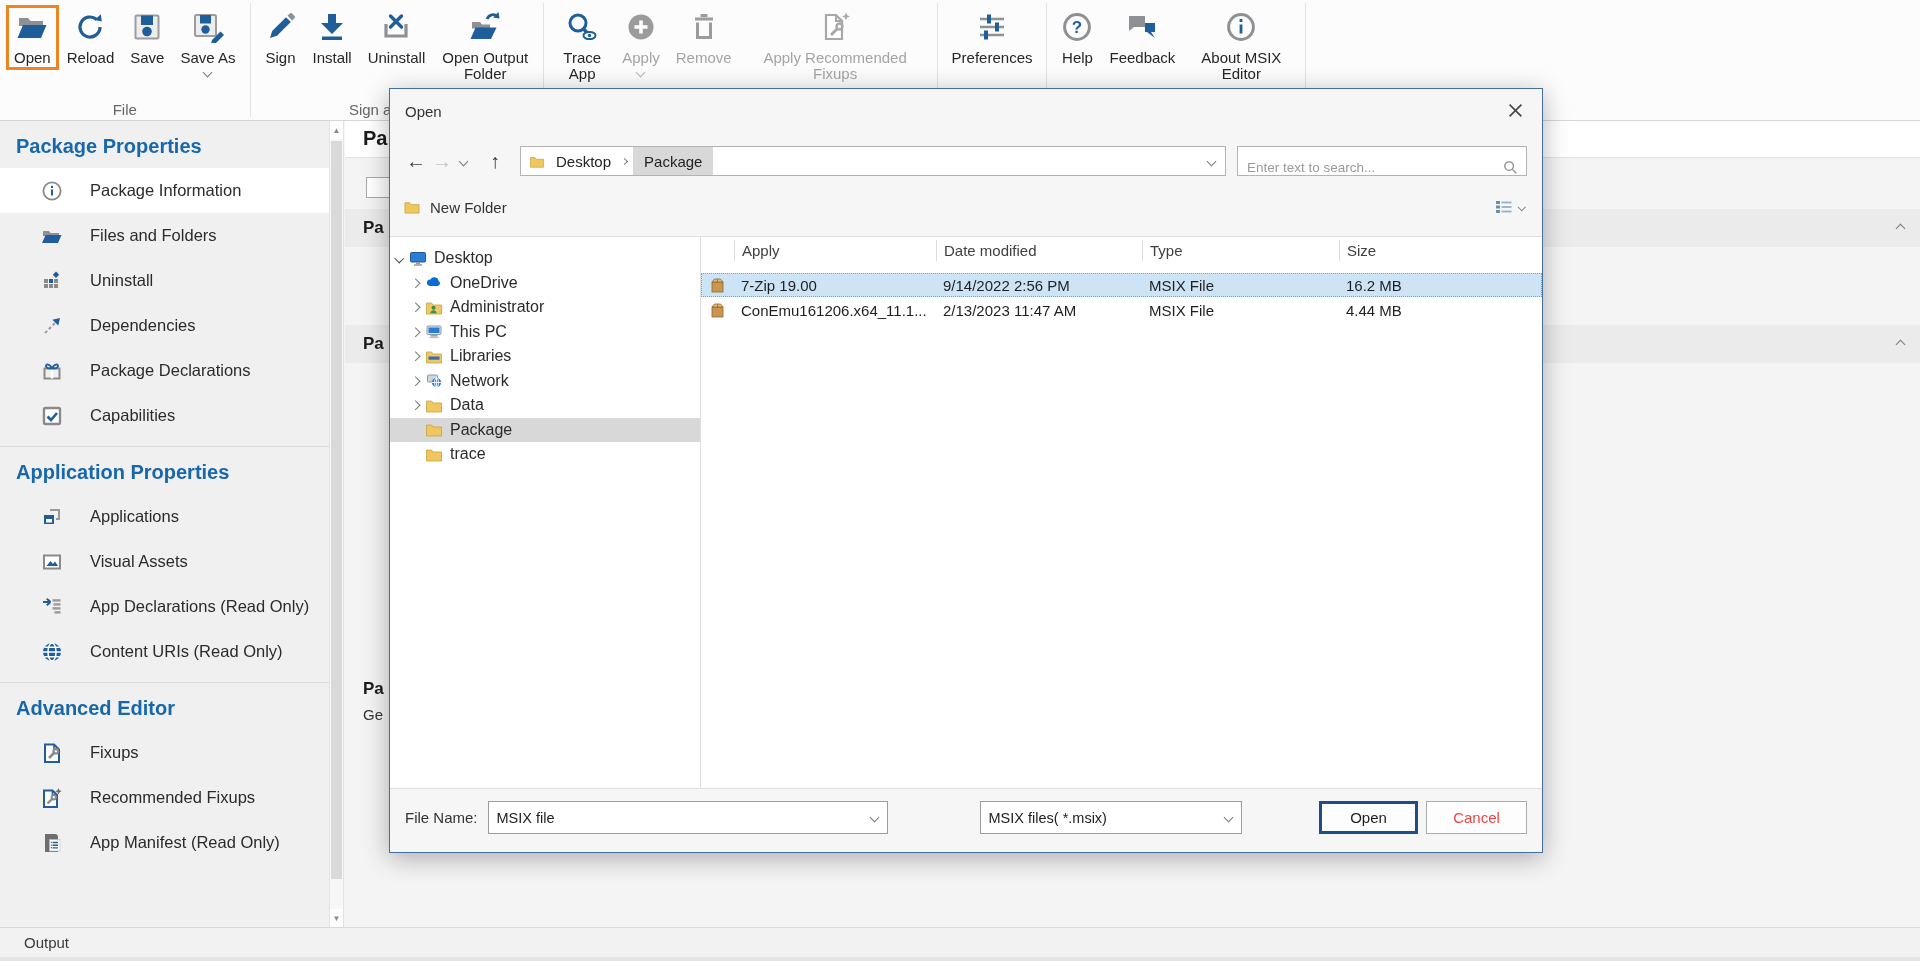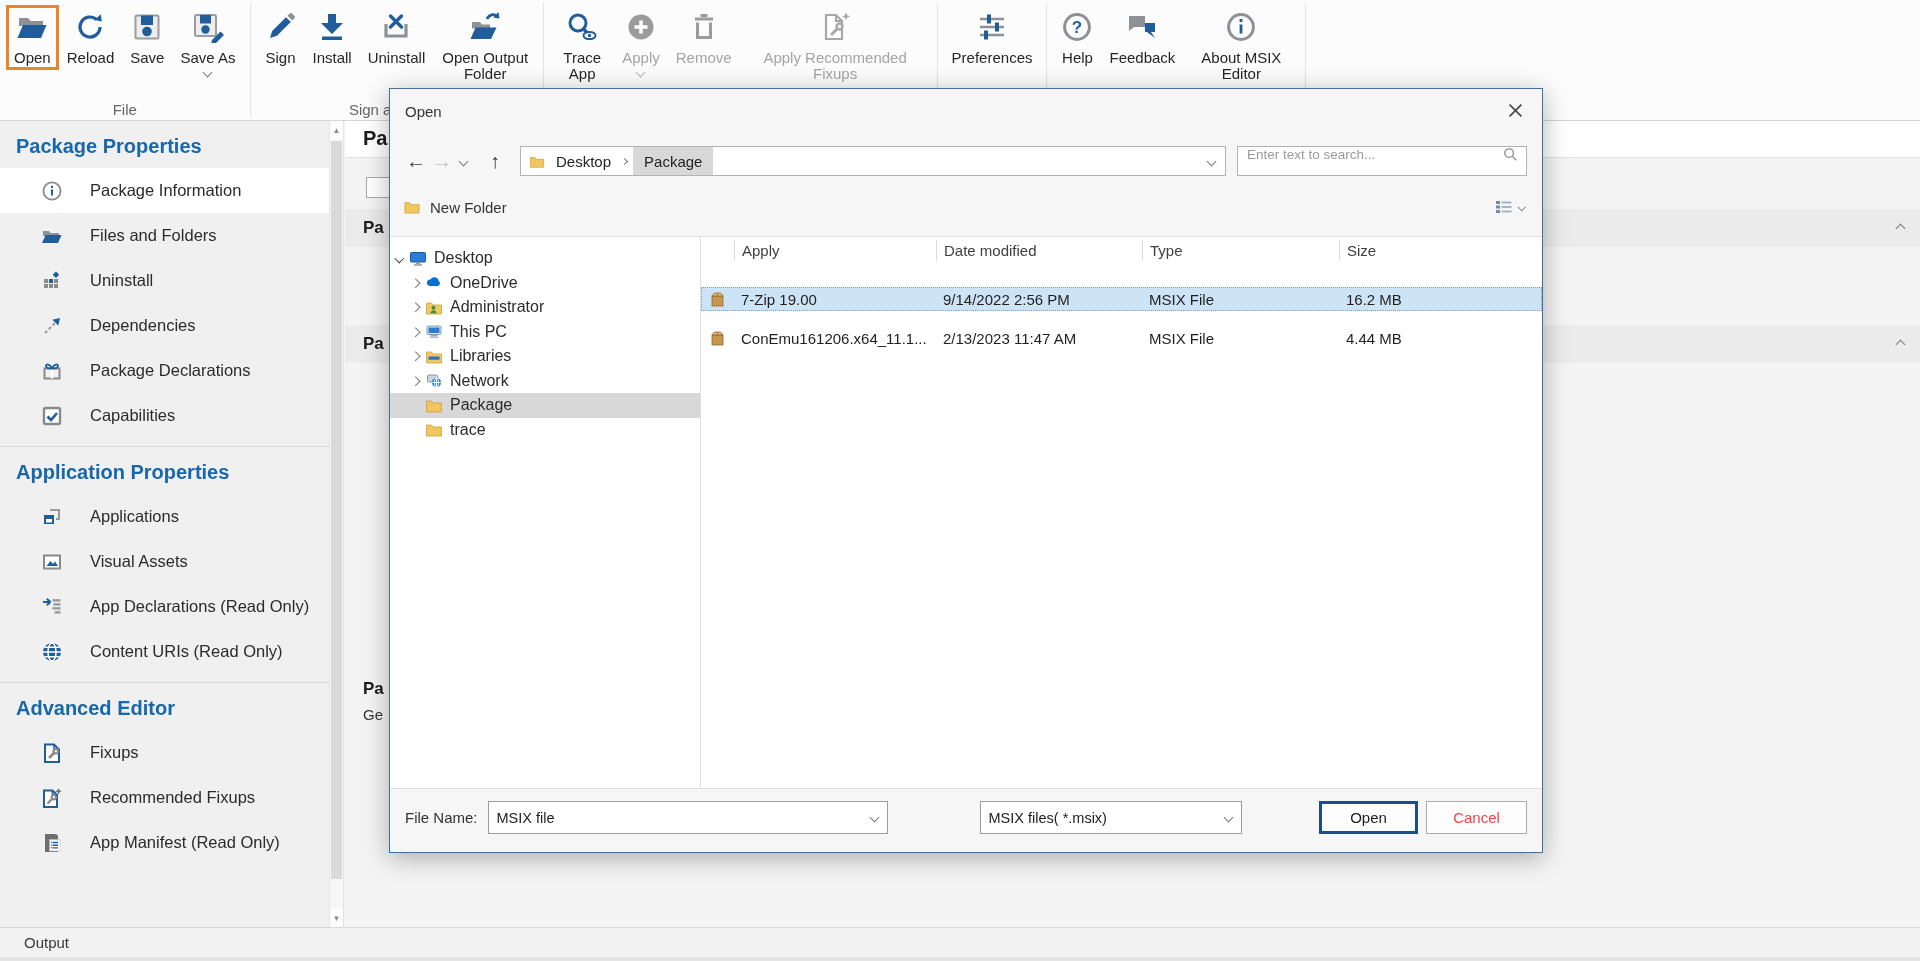--- a/index.html
+++ b/index.html
@@ -78,21 +78,21 @@
   .navrow { position:absolute; left:13px; right:13px; top:57px; height:30px;
     display:flex; align-items:center; }
   .nav-arrow { font-size:20px; color:#3c3c3c; width:26px; text-align:center; }
   .nav-arrow.dis { color:#c0c0c0; }
   .nav-caret { margin:0 5px; }
   .crumbbar { width:706px; height:30px; background:#fff; border:1px solid #b3b3b3;
     display:flex; align-items:center; margin-left:12px; }
   .crumb-seg { height:100%; display:flex; align-items:center; padding:0 11px; font-size:15px; color:#222; }
   .crumb-seg.active { background:#d8d8d8; }
   .searchbox { width:290px; height:30px; background:#fff; border:1px solid #b3b3b3;
-    margin-left:11px; display:flex; align-items:flex-start; }
+    margin-left:11px; display:flex; align-items:flex-end; }
   .searchbox input { flex:1; border:none; outline:none; font-size:13.5px; color:#444;
     padding-left:9px; font-family:inherit; background:transparent; }
   .searchbox input::placeholder { color:#9a9a9a; }
 
   .toolrow { position:absolute; left:13px; right:13px; top:104px; height:28px;
     display:flex; align-items:center; }
   .newfolder { display:flex; align-items:center; gap:9px; font-size:15px; color:#333; }
   .viewbtn { margin-left:auto; display:flex; align-items:center; gap:6px; padding:3px 5px; }
 
   .listarea { position:absolute; left:0; top:147px; width:1152px; height:553px;
@@ -106,21 +106,21 @@
   .cv-tree-open { border-color:#3f3f3f; width:6.5px; height:6.5px; }
   .cv-tree { width:6.5px; height:6.5px; }
 
   .filepane { flex:1; display:flex; flex-direction:column; }
   .fhead { display:flex; height:27px; align-items:center; font-size:15px; color:#3f3f3f; }
   .fhead .hc { border-left:1px solid #dcdcdc; height:21px; line-height:21px; padding-left:7px; }
   .fhead .hc0 { border-left:none; }
   .c0 { width:33px; flex:none; display:flex; justify-content:center; }
   .c1 { width:202px; flex:none; } .c2 { width:206px; flex:none; } .c3 { width:197px; flex:none; }
   .c4 { flex:1; }
-  .frow { display:flex; height:24px; align-items:center; font-size:15px; color:#1f1f1f; margin-top:15px; }
+  .frow { display:flex; height:24px; align-items:center; font-size:15px; color:#1f1f1f; margin-top:1px; }
   .frow.sel { background:#cde4f7; outline:1px dotted #7ba0c4; outline-offset:-1px; }
   .frow .cell { padding-left:7px; overflow:hidden; white-space:nowrap; }
   .frows { padding-top:8px; }
 
   .footrow { position:absolute; left:15px; right:15px; top:712px; height:33px;
     display:flex; align-items:center; }
   .fn-label { font-size:15px; color:#333; margin-right:10px; }
   .combo { height:33px; background:#fff; border:1px solid #9d9d9d; display:flex; align-items:center; }
   .combo input { border:none; outline:none; flex:1; font-size:14.5px; color:#222;
     padding-left:8px; font-family:inherit; background:transparent; }
@@ -668,20 +668,31 @@
           </span>
         <span class="tic">
           <svg width="18" height="17" viewBox="0 0 17 17">
               <rect x="2" y="3" width="10" height="7" rx="1" fill="#cfd6dc" stroke="#8a9aa8"></rect>
               <circle cx="11" cy="10.5" r="4.6" fill="#2a7cd4"></circle>
               <path d="M6.5 10.5h9M11 6v9" stroke="#fff" stroke-width=".9"></path>
               <ellipse cx="11" cy="10.5" rx="2" ry="4.6" fill="none" stroke="#fff" stroke-width=".9"></ellipse>
             </svg>
         </span>
         <span>Network</span>
+      </div>
+      <div class="trow child">
+        <span class="tchev">
+            <span class="cv cv-r cv-tree"></span>
+          </span>
+        <span class="tic">
+          <svg width="18" height="17" viewBox="0 0 17 17">
+              <path d="M1 4h5l1.5 2H16v9H1z" fill="#f0c75e" stroke="#c9a23e" stroke-width=".8"></path>
+            </svg>
+        </span>
+        <span>Data</span>
       </div>
       <div class="trow child sel">
         <span class="tchev"></span>
         <span class="tic">
           <svg width="18" height="17" viewBox="0 0 17 17">
               <path d="M1 4h5l1.5 2H16v9H1z" fill="#f0c75e" stroke="#c9a23e" stroke-width=".8"></path>
             </svg>
         </span>
         <span>Package</span>
       </div>

